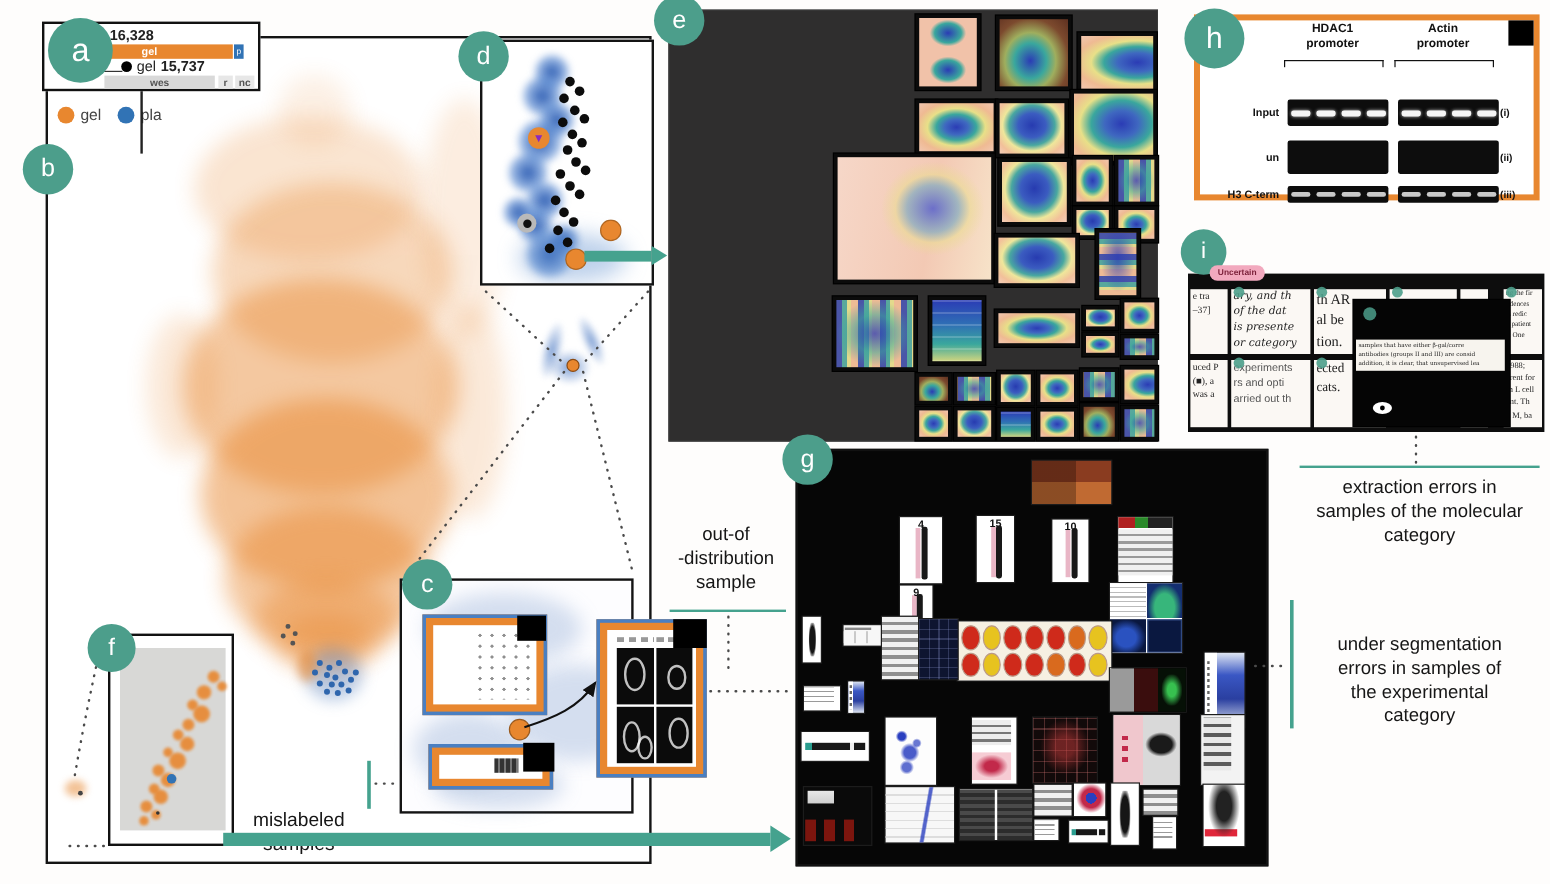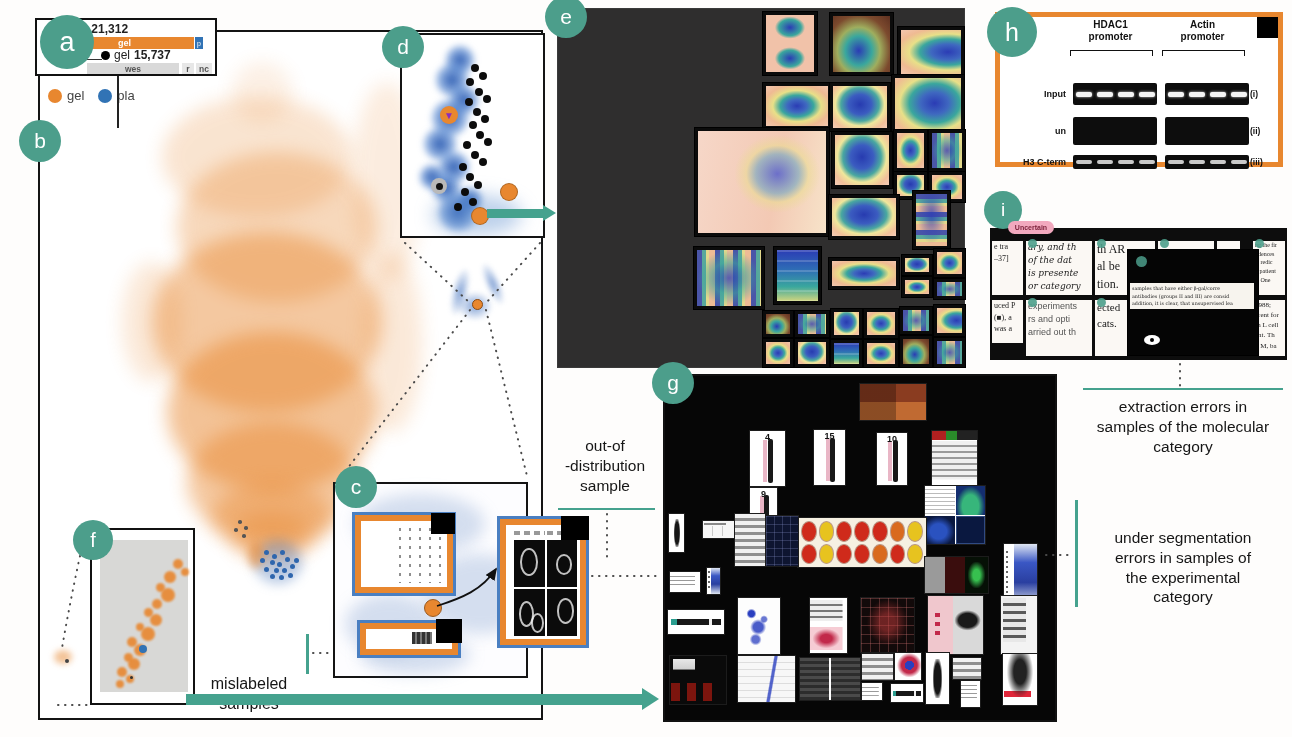--- a/index.html
+++ b/index.html
@@ -166,21 +166,21 @@
       <div class="dot" style="left: 14px; top: 618px; width: 18px; height: 14px; background: rgba(232, 135, 47, 0.5); filter: blur(3px);"></div>
       <div class="dot" style="left: 25px; top: 627px; width: 4px; height: 4px; background: rgb(68, 68, 68);"></div>
     </div>
 
   <div class="abs" style="left:117px;top:76px;width:2px;height:52px;background:#222;z-index:21;"></div>
 
   <div id="panel-a">
     <div class="arow" style="left:18px;top:2px;">
       <span class="bullet"></span>
       <span>exp</span>
-      <span class="cnt">21,312</span>
+      <span class="cnt">16,328</span>
     </div>
     <div id="abar1">gel</div>
     <div id="abar1tail">p</div>
     <div class="aconn"></div>
     <div class="arow" style="left:64px;top:28px;">
       <span class="bullet"></span>
       <span>gel</span>
       <span class="cnt">15,737</span>
     </div>
     <div id="abar2">wes</div>
@@ -417,21 +417,21 @@
       <div class="ipdot" style="left: 170px; top: 11px;"></div>
       <div class="ip ip-serif" style="left: 227px; top: 13px; width: 23px; height: 54px; font-size: 7px; line-height: 1.45;"></div>
       <div class="ip ip-serif" style="left: 263px; top: 13px; width: 32px; height: 54px; font-size: 6px; line-height: 1.45;">
         <div class="l">ng the fir</div>
         <div class="l">ndences</div>
         <div class="l">is redic</div>
         <div class="l">n patient</div>
         <div class="l">s: One</div>
       </div>
       <div class="ipdot" style="left: 265px; top: 11px;"></div>
-      <div class="ip ip-serif" style="left: 2px; top: 72px; width: 31px; height: 43px; font-size: 8px; line-height: 1.45;">
+      <div class="ip ip-serif" style="left: 2px; top: 72px; width: 31px; height: 56px; font-size: 8px; line-height: 1.45;">
         <div class="l">uced P</div>
         <div class="l">(■), a</div>
         <div class="l">was a</div>
       </div>
       <div class="ip ip-sans" style="left: 36px; top: 72px; width: 66px; height: 56px; font-size: 9px; line-height: 1.45;">
         <div class="l">experiments</div>
         <div class="l">rs and opti</div>
         <div class="l">arried out th</div>
       </div>
       <div class="ipdot" style="left: 38px; top: 70px;"></div>

